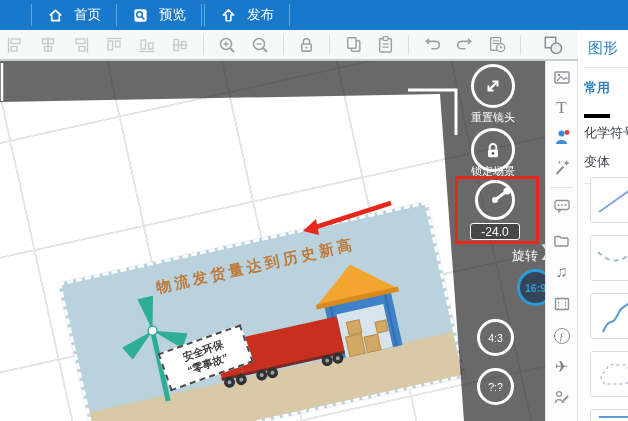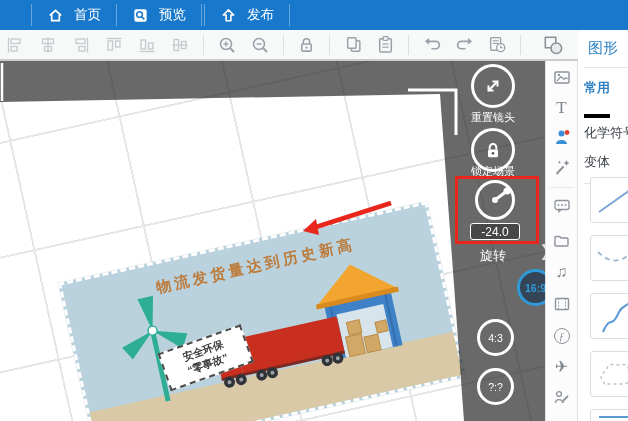--- a/index.html
+++ b/index.html
@@ -340,21 +340,21 @@
 
   <div class="red-box"></div>
   <div class="dial">
     <svg width="34" height="34" viewBox="0 0 34 34">
       <line x1="17" y1="17" x2="29" y2="8" stroke="#fff" stroke-width="3"></line>
       <circle cx="29" cy="8" r="3.6" fill="#fff"></circle>
       <circle cx="17" cy="17" r="3" fill="#fff"></circle>
     </svg>
   </div>
   <div class="badge">-24.0</div>
-  <div class="cam-label" style="left:448px; top:247px; font-size:13px;">旋转</div>
+  <div class="cam-label" style="left:448px; top:247px; font-size:13px;text-align:right;">旋转</div>
 
   <div class="ratio active" style="top:269px;">16:9</div>
   <div class="ratio" style="top:319px;">4:3</div>
   <div class="ratio" style="top:368px;">?:?</div>
 
   <div class="chevron-tab">❯</div>
 
   <div class="strip">
     <div class="s-ic" style="top:7px;">
         <svg width="18" height="18" viewBox="0 0 18 18">

